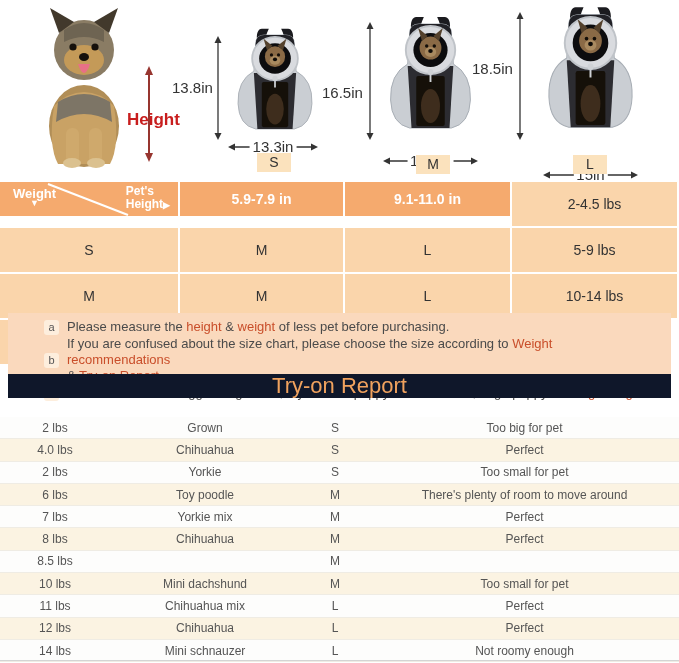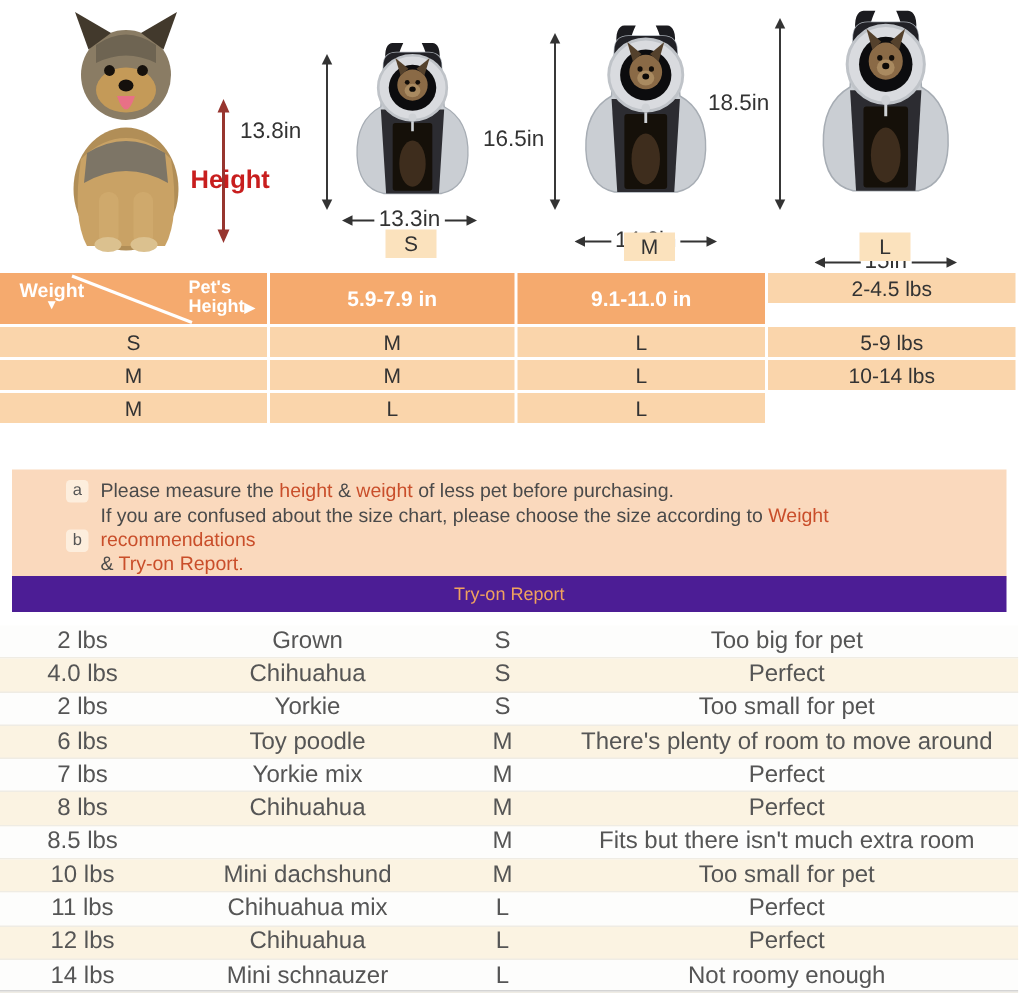--- a/index.html
+++ b/index.html
@@ -30,45 +30,45 @@
   .size-table .hcell {
     height:34px; background:#f5aa6e; color:#fff; font-weight:bold; font-size:14px;
     display:flex; align-items:center; justify-content:center;
   }
   .size-table .corner { position:relative; display:block; }
   .corner .cw { position:absolute; left:13px; top:4px; font-size:13px; }
   .corner .cw-tri { position:absolute; left:30px; top:16px; font-size:9px; }
   .corner .ch { position:absolute; right:8px; top:3px; font-size:12px; line-height:13px; text-align:left; }
   .corner svg { position:absolute; left:0; top:0; }
   .size-table .dcell {
-    height:20px; background:#fad5ab; font-size:14px; color:#333;
+    height:44px; background:#fad5ab; font-size:14px; color:#333;
     display:flex; align-items:center; justify-content:center;
   }
   
   .notes {
     position:absolute; left:8px; top:313px; width:663px; height:74px;
     background:#fad9bd; padding:5px 14px 0 36px; font-size:13px; color:#4a4a4a;
   }
   .note-row { display:flex; align-items:center; margin:1px 0; line-height:16px; }
   .note-badge {
     flex:0 0 15px; width:15px; height:15px; margin-right:8px; border-radius:3px;
     background:#fdeedd; color:#555; font-size:11px; text-align:center; line-height:15px;
   }
   .red { color:#c94e2a; }
   
   .tryon-head {
-    position:absolute; left:8px; top:384px; width:663px; height:24px;
-    background:#4c1d95; color:#f0a25e; font-size:12px;
+    position:absolute; left:8px; top:374px; width:663px; height:24px;
+    background:#0f172a; color:#f0a25e; font-size:22px;
     display:flex; align-items:center; justify-content:center;
   }
   .tryon-table { position:absolute; left:0; top:417px; width:679px; }
   .trow {
     display:grid; grid-template-columns:110px 190px 70px 1fr;
     height:22.3px; align-items:center; border-bottom:1px solid #efece4;
-    font-size:16px; color:#555;
+    font-size:12px; color:#555;
   }
   .trow span { text-align:center; }
   .trow:nth-child(odd) { background:#fdfdfc; }
   .trow:nth-child(even) { background:#fbf3e2; }
   .bottom-line { position:absolute; left:0; top:660px; width:679px; height:1px; background:#d4d4d4; }
 </style>
 </head>
 <body>
 
 <div class="page">
@@ -120,21 +120,21 @@
           <circle cx="46" cy="32" r="1.8" fill="#120d08"></circle>
           <circle cx="54" cy="32" r="1.8" fill="#120d08"></circle>
           <ellipse cx="50" cy="37" rx="2.4" ry="2" fill="#0d0a07"></ellipse>
           <path d="M46 54 Q50 58 54 54" stroke="#d9dbdf" stroke-width="1.5" fill="none"></path>
           <circle cx="50" cy="58" r="3" fill="#cfd2d6"></circle>
           <path d="M50 61 L50 68" stroke="#cfd2d6" stroke-width="2"></path>
         </symbol>
       </defs>
     </svg>
 
-    <div class="abs dim-label" style="left:160px;top:79px;">13.8in</div>
+    <div class="abs dim-label" style="left:172px;top:79px;">13.8in</div>
     <svg class="abs" style="left:213px;top:36px;" width="10" height="104" viewBox="0 0 10 104">
       <line x1="5" y1="5" x2="5" y2="99" stroke="#333" stroke-width="1.3"></line>
       <polygon points="5,0 1.5,7 8.5,7" fill="#333"></polygon>
         <polygon points="5,104 1.5,97 8.5,97" fill="#333"></polygon>
     </svg>
     <svg class="abs" style="left:231px;top:26px;" width="88" height="112" viewBox="0 0 100 124" preserveAspectRatio="none">
       <use href="#bp"></use>
     </svg>
     <div class="abs hlabel-wrap" style="left:228px;top:140px;width:90px;height:14px;text-decoration:underline;">
       <svg width="90" height="14" viewBox="0 0 90 14">
@@ -265,21 +265,20 @@
     <div class="trow">
       <span>8 lbs</span>
       <span>Chihuahua</span>
       <span>M</span>
       <span>Perfect</span>
     </div>
     <div class="trow">
       <span>8.5 lbs</span>
       <span></span>
       <span>M</span>
-      <span>Fits but there isn't much extra room</span>
     </div>
     <div class="trow">
       <span>10 lbs</span>
       <span>Mini dachshund</span>
       <span>M</span>
       <span>Too small for pet</span>
     </div>
     <div class="trow">
       <span>11 lbs</span>
       <span>Chihuahua mix</span>

